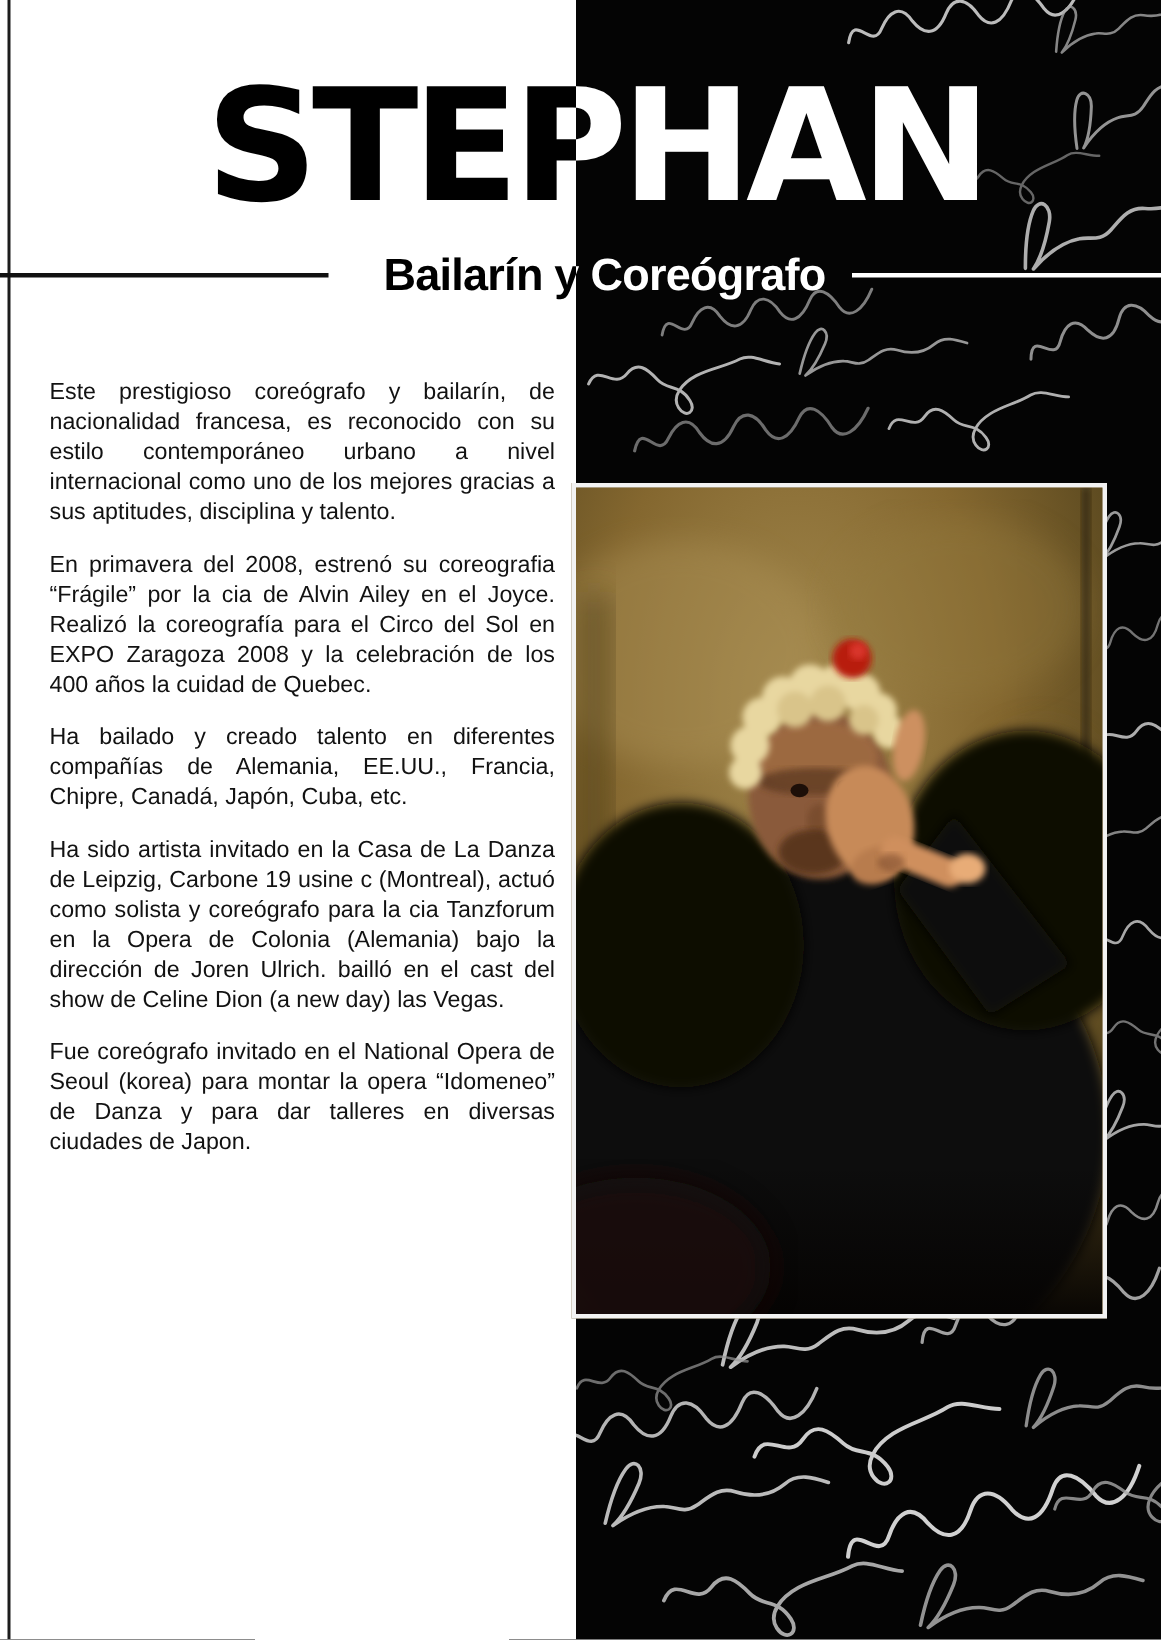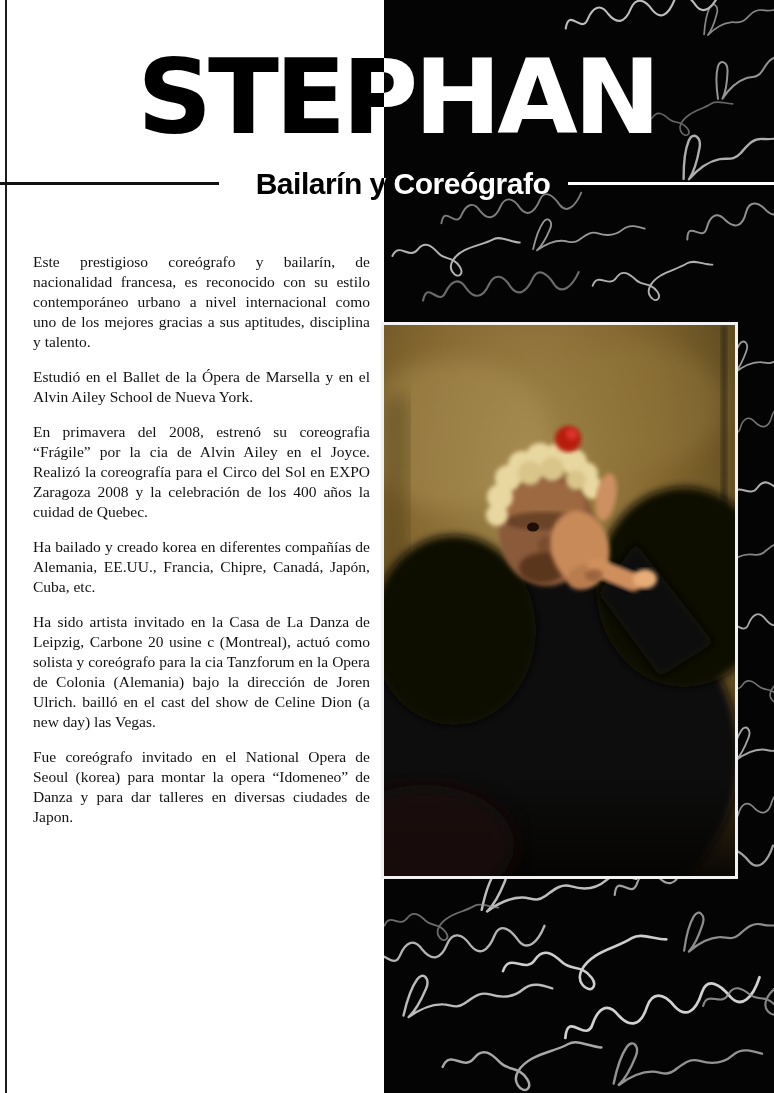--- a/index.html
+++ b/index.html
@@ -35,21 +35,21 @@
   }
   .overlay { color:#fff; clip-path: inset(0 0 0 384px); }
 
   .subtitle-rule-left  { position:absolute; left:0;   top:182px; width:219px; height:3px; background:#111; }
   .subtitle-rule-right { position:absolute; left:568px; top:182px; width:206px; height:3px; background:#fff; }
 
   
   .body-col { position:absolute; left:33px; top:252px; width:337px; }
   .body-col p {
     font-size:15.5px; line-height:20px; text-align:justify;
-    color:#121212; margin:0 0 15px 0;font-family:Liberation Serif, serif;
+    color:#121212; margin:0 0 15px 0;
   }
   .body-col p:last-child { margin-bottom:0; }
 
   
   .photo {
     position:absolute; left:381px; top:322px; width:351px; height:551px;
     border:3px solid #f2f2f2; box-sizing:content-box; overflow:hidden;
     background:#6b5527;
   }
   .photo svg { display:block; }
@@ -106,24 +106,23 @@
     <div class="title-layer overlay" aria-hidden="true">STEPHAN</div>
 
     <div class="subtitle-rule-left"></div>
     <div class="subtitle-rule-right"></div>
     <div class="subtitle-layer">Bailarín y Coreógrafo</div>
     <div class="subtitle-layer overlay" aria-hidden="true">Bailarín y Coreógrafo</div>
   </header>
 
   <main class="body-col">
     <p>Este prestigioso coreógrafo y bailarín, de nacionalidad francesa, es reconocido con su estilo contemporáneo urbano a nivel internacional como uno de los mejores gracias a sus aptitudes, disciplina y talento.</p>
-    <p>Estudió en el Ballet de la Ópera de Marsella y en el Alvin Ailey School de Nueva York.</p>
     <p>En primavera del 2008, estrenó su coreografia “Frágile” por la cia de Alvin Ailey en el Joyce. Realizó la coreografía para el Circo del Sol en EXPO Zaragoza 2008 y la celebración de los 400 años la cuidad de Quebec.</p>
-    <p>Ha bailado y creado korea en diferentes compañías de Alemania, EE.UU., Francia, Chipre, Canadá, Japón, Cuba, etc.</p>
-    <p>Ha sido artista invitado en la Casa de La Danza de Leipzig, Carbone 20 usine c (Montreal), actuó como solista y coreógrafo para la cia Tanzforum en la Opera de Colonia (Alemania) bajo la dirección de Joren Ulrich. bailló en el cast del show de Celine Dion (a new day) las Vegas.</p>
+    <p>Ha bailado y creado talento en diferentes compañías de Alemania, EE.UU., Francia, Chipre, Canadá, Japón, Cuba, etc.</p>
+    <p>Ha sido artista invitado en la Casa de La Danza de Leipzig, Carbone 19 usine c (Montreal), actuó como solista y coreógrafo para la cia Tanzforum en la Opera de Colonia (Alemania) bajo la dirección de Joren Ulrich. bailló en el cast del show de Celine Dion (a new day) las Vegas.</p>
     <p>Fue coreógrafo invitado en el National Opera de Seoul (korea) para montar la opera “Idomeneo” de Danza y para dar talleres en diversas ciudades de Japon.</p>
   </main>
 
   <figure class="photo">
     <svg width="351" height="551" viewBox="0 0 351 551">
       <defs>
         <radialGradient id="pbg" cx="42%" cy="26%" r="85%">
           <stop offset="0" stop-color="#a3894e"></stop>
           <stop offset=".45" stop-color="#84672f"></stop>
           <stop offset=".8" stop-color="#57461e"></stop>

